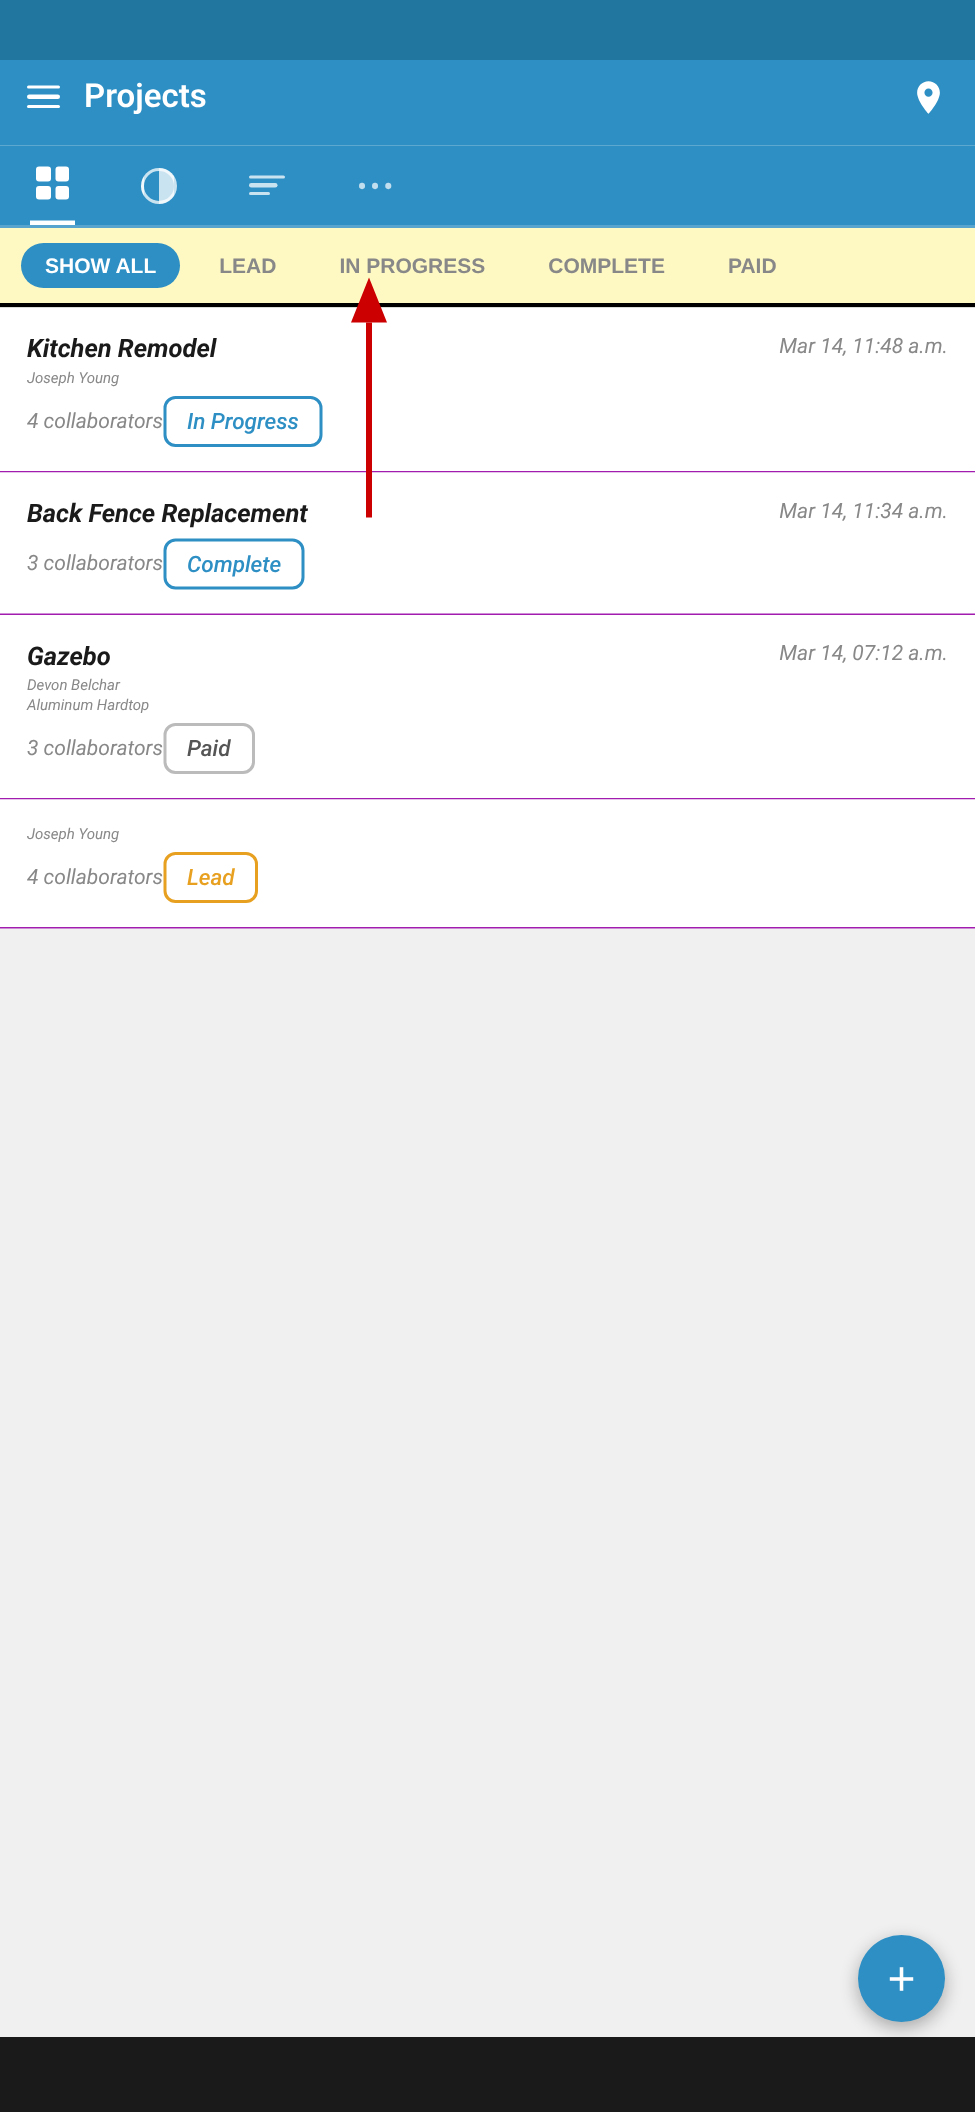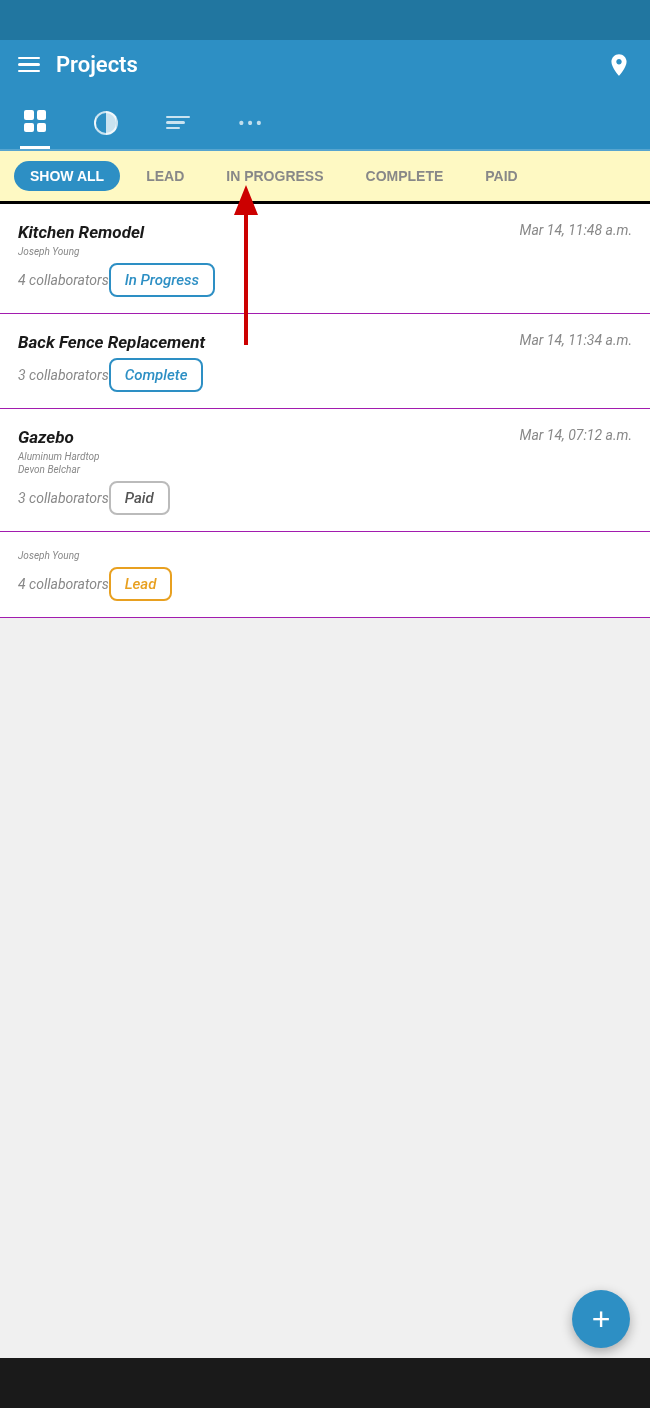--- a/index.html
+++ b/index.html
@@ -357,22 +357,22 @@
       <span class="project-collaborators">3 collaborators</span>
       <span class="status-badge complete">Complete</span>
     </div>
   </div>
 
   <div class="project-card">
     <div class="project-header">
       <span class="project-name">Gazebo</span>
       <span class="project-time">Mar 14, 07:12 a.m.</span>
     </div>
+    <div class="project-subtitle">Devon Belchar</div>
     <div class="project-subtitle">Aluminum Hardtop</div>
-    <div class="project-subtitle">Devon Belchar</div>
     <div class="project-footer">
       <span class="project-collaborators">3 collaborators</span>
       <span class="status-badge paid">Paid</span>
     </div>
   </div>
 
   <div class="project-card">
     <div class="project-subtitle">Joseph Young</div>
     <div class="project-footer">
       <span class="project-collaborators">4 collaborators</span>

